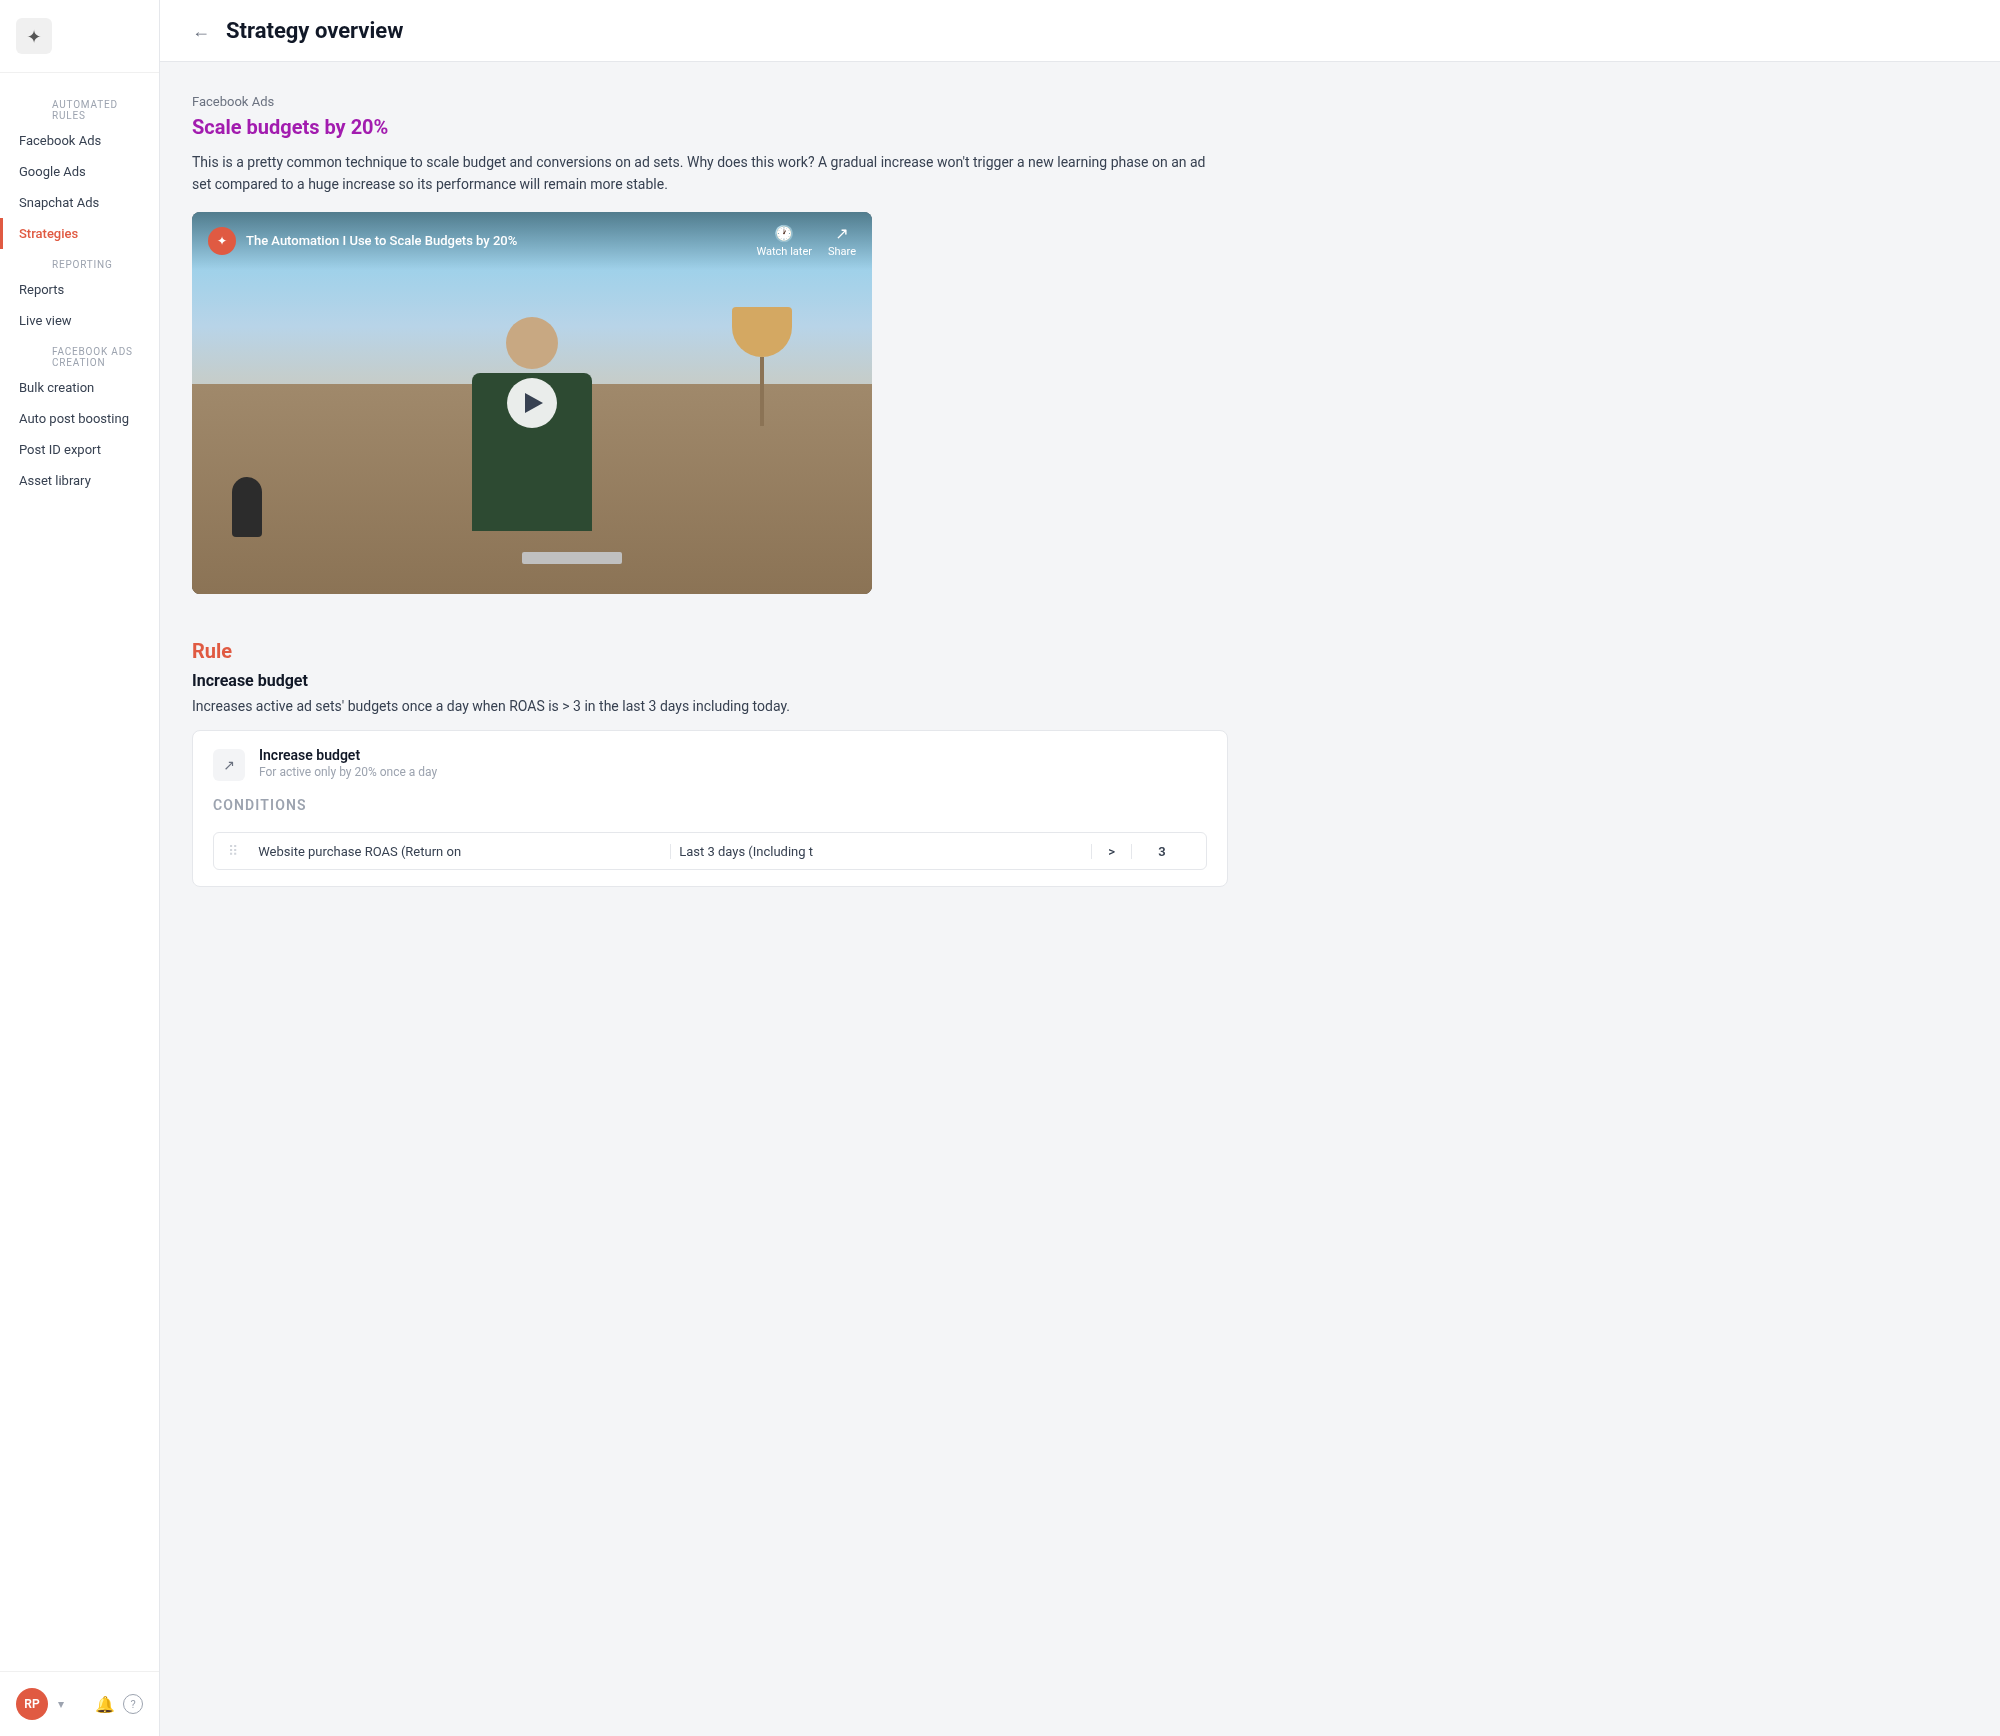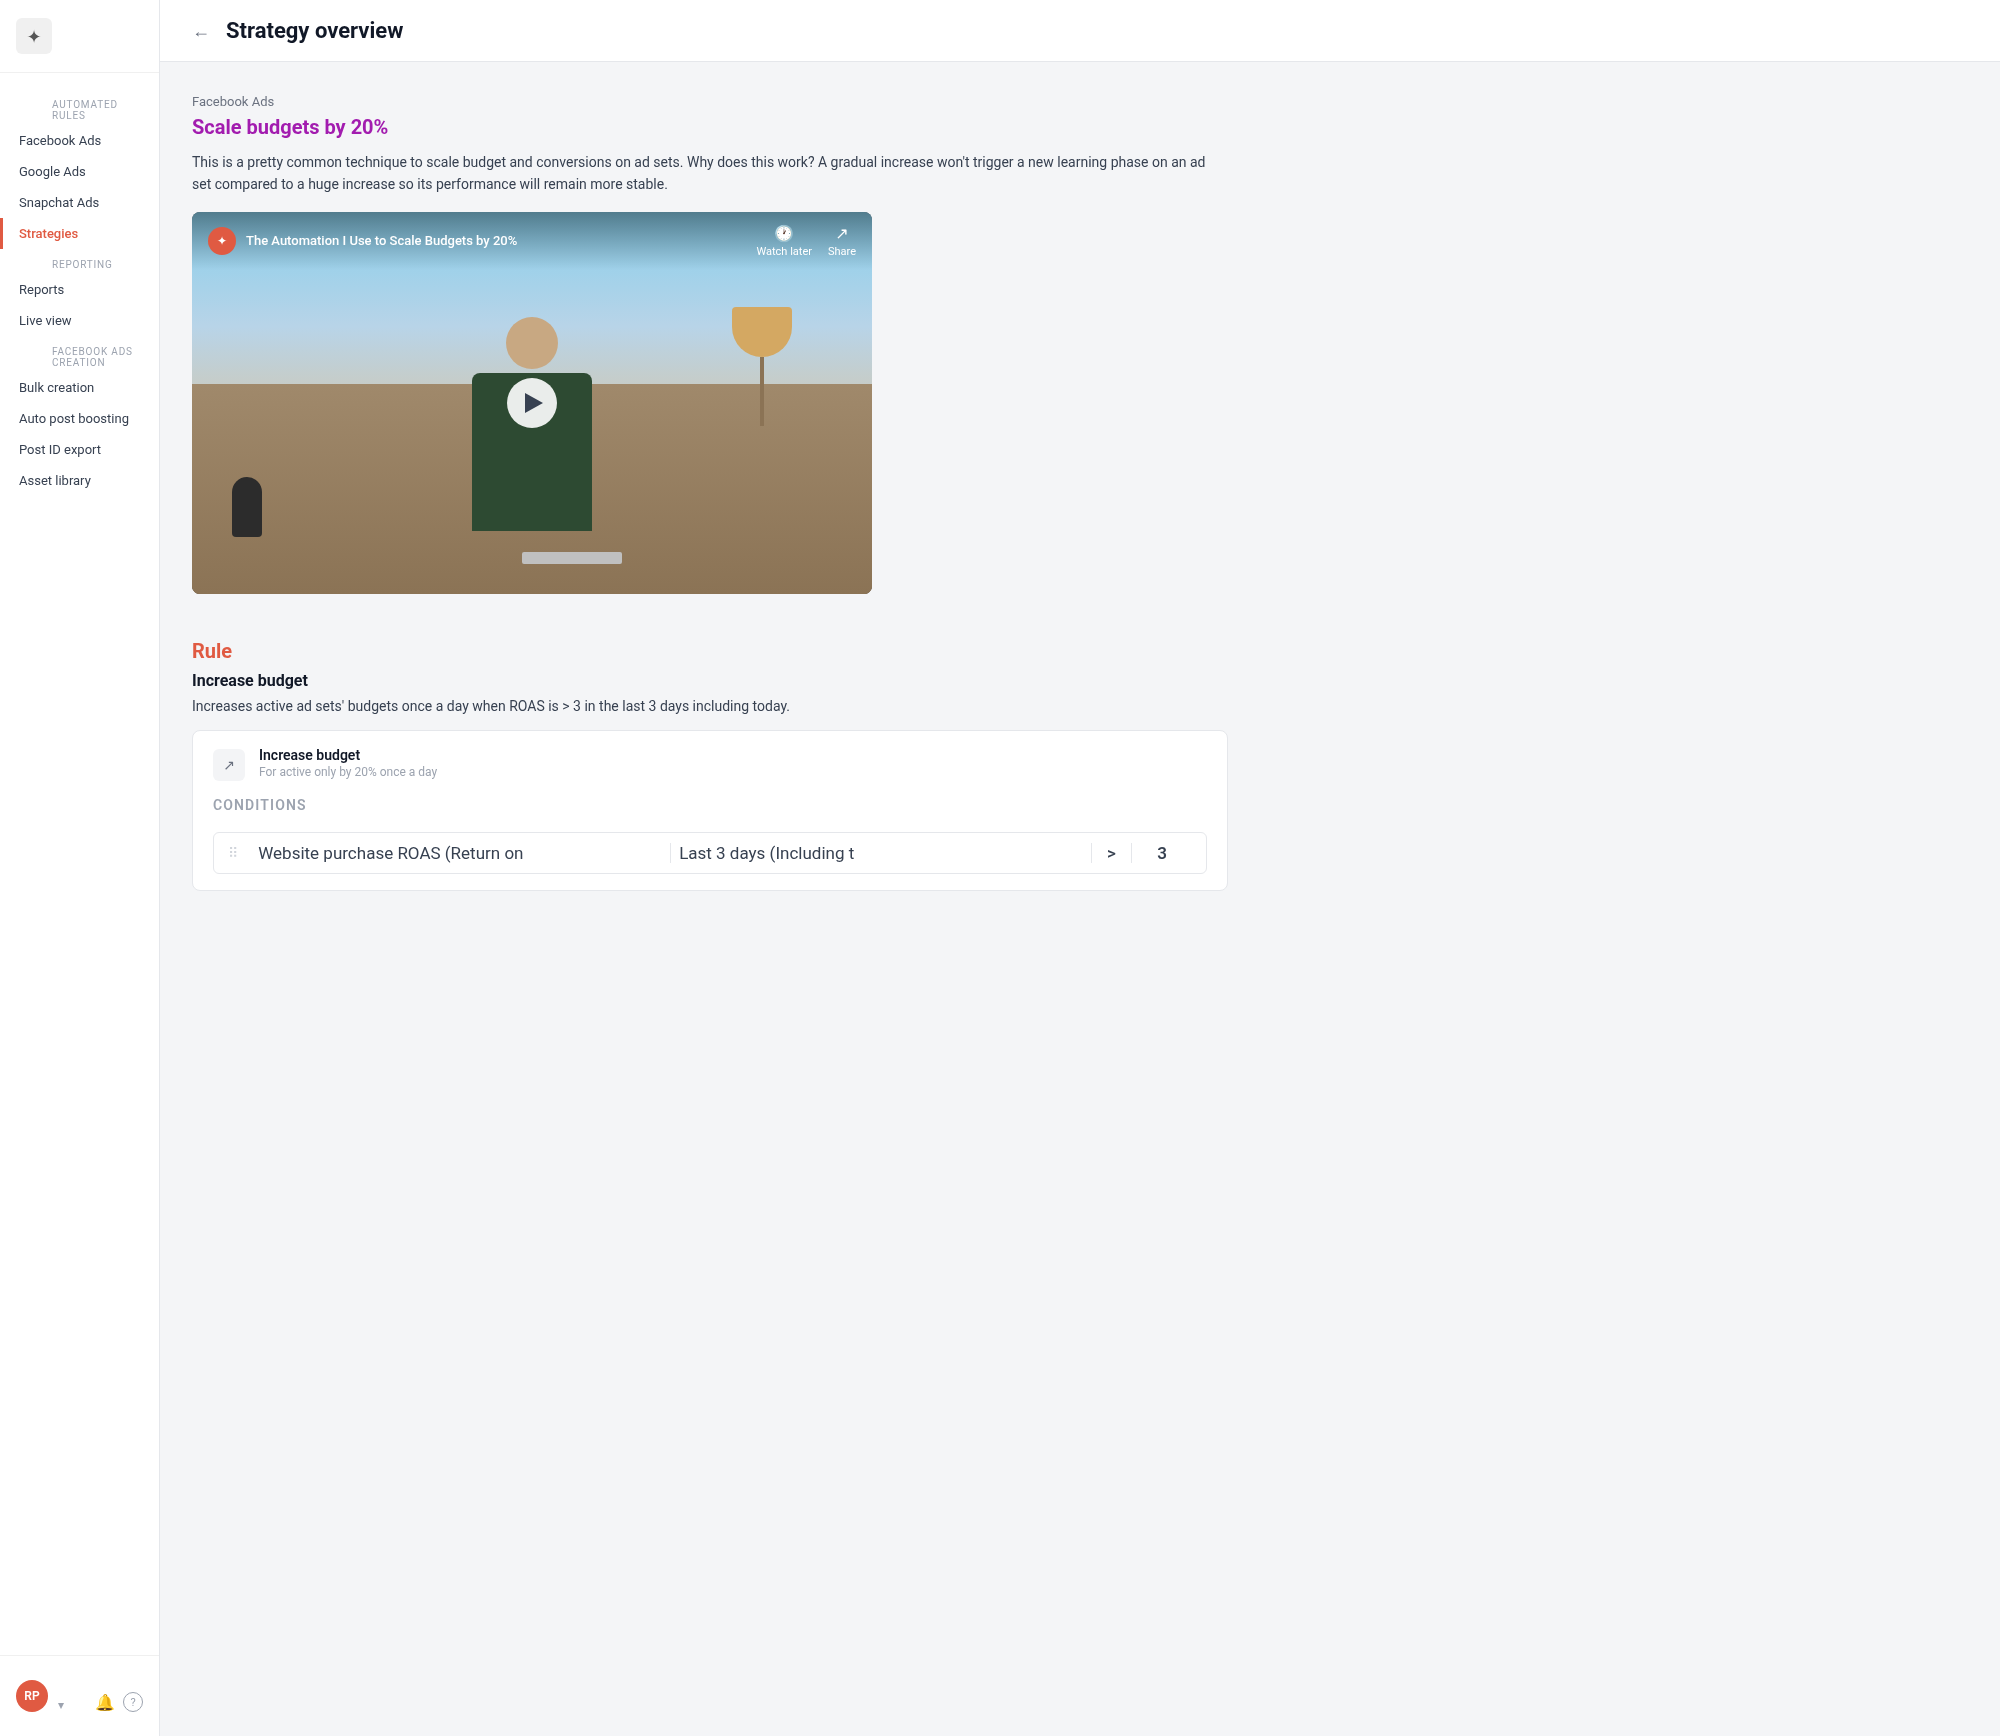--- a/index.html
+++ b/index.html
@@ -44,23 +44,23 @@
       cursor: pointer;
       text-decoration: none;
       border-left: 3px solid transparent;
     }
     .sidebar-item.active {
       color: #e05a42;
       border-left: 3px solid #e05a42;
       font-weight: 500;
     }
     .sidebar-footer {
-      padding: 24px 16px;
+      padding: 16px 16px;
       border-top: 1px solid #f0f0f0;
-      display: flex; align-items: flex-end; gap: 10px;
+      display: flex; align-items: center; gap: 10px;
     }
     .avatar-circle {
       width: 32px; height: 32px;
       border-radius: 50%;
       background: #e05a42;
       color: #fff;
       font-size: 12px;
       font-weight: 600;
       display: flex; align-items: center; justify-content: center;
       flex-shrink: 0;
@@ -204,21 +204,21 @@
     .condition-row {
       display: flex; align-items: center;
       border: 1px solid #e5e7eb;
       border-radius: 6px;
       padding: 10px 14px;
       gap: 0;
     }
     .condition-drag { color: #d1d5db; margin-right: 12px; font-size: 14px; cursor: grab; }
     .condition-cell {
       flex: 1;
-      font-size: 17px;
+      font-size: 13px;
       color: #374151;
       padding: 0 8px;
       border-right: 1px solid #e5e7eb;
     }
     .condition-cell:last-child { border-right: none; }
     .condition-cell.operator { flex: 0 0 40px; text-align: center; font-weight: 500; }
     .condition-cell.value { flex: 0 0 60px; text-align: center; font-weight: 600; }
   </style>
 </head>
 <body>

